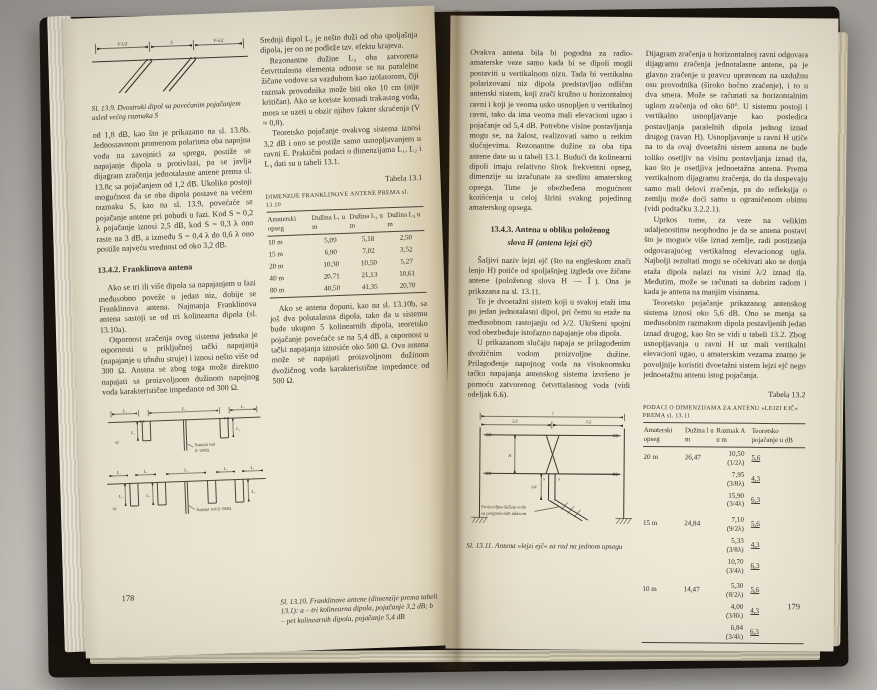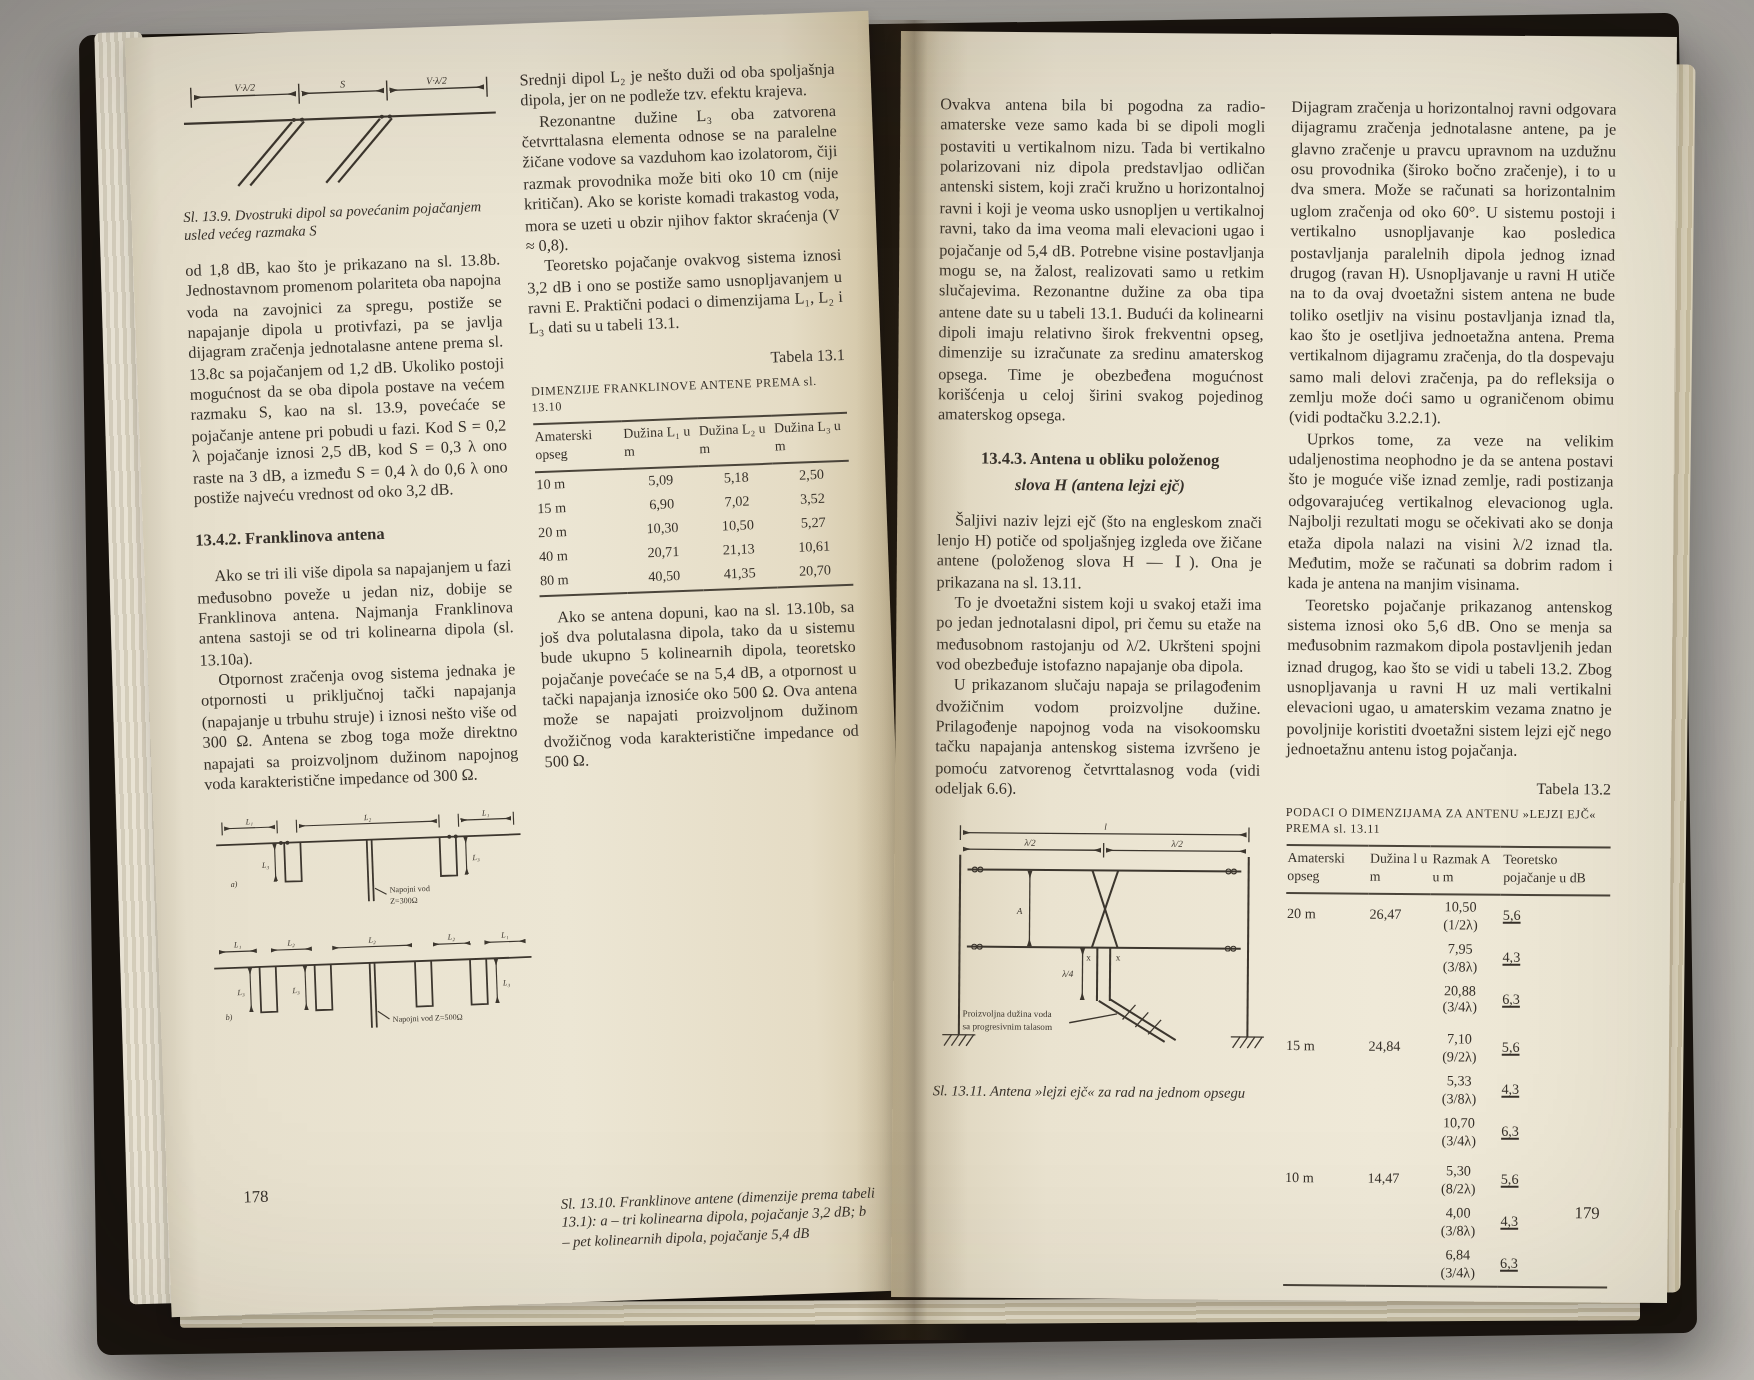--- a/index.html
+++ b/index.html
@@ -47,21 +47,21 @@
   .cap{font-style:italic;font-size:7.3px;line-height:1.3;margin-top:4px;text-align:left;}
   .cap-push{margin-top:auto;padding-top:10px;}
   .tlabel{text-align:right;font-size:8px;margin:8px 0 5px;}
   .ttitle{font-size:6.1px;letter-spacing:.3px;line-height:1.35;margin:0 0 3px;}
   table.dtable{width:100%;border-collapse:collapse;font-size:7.1px;
     border-top:1px solid #4a443a;border-bottom:1px solid #4a443a;margin-bottom:6px;}
   .dtable th{font-weight:normal;font-size:6.9px;text-align:left;vertical-align:top;
     padding:3px 1px;border-bottom:1px solid #4a443a;line-height:1.25;}
   .dtable td{padding:1.6px 1px;line-height:1.25;}
   .t1 td:nth-child(n+2){text-align:center;}
-  .t2 td:nth-child(3){text-align:center;padding-right:6px;}
+  .t2 td:nth-child(3){text-align:right;padding-right:6px;}
   .t2 td:nth-child(4){text-align:left;text-decoration:underline;}
   .t2 tbody tr:nth-child(4) td,.t2 tbody tr:nth-child(7) td{padding-top:5px;}
   .pagenum{position:absolute;font-size:8.4px;}
   .pn-left{left:38px;bottom:54px;}
   .pn-right{right:34px;bottom:40px;}
   .figtext{font-size:5px;font-style:italic;fill:#3c362e;}
   .figtext-u{font-size:5px;fill:#3c362e;}
   svg .ln{stroke:#3c362e;stroke-width:.7;fill:none;}
   svg .wire{stroke:#3c362e;stroke-width:1.1;fill:none;}
 </style>
@@ -332,21 +332,21 @@
                   </tr>
                   <tr>
                     <td></td>
                     <td></td>
                     <td>7,95 (3/8λ)</td>
                     <td>4,3</td>
                   </tr>
                   <tr>
                     <td></td>
                     <td></td>
-                    <td>20,88 (3/4λ)</td>
+                    <td>15,90 (3/4λ)</td>
                     <td>6,3</td>
                   </tr>
                   <tr>
                     <td>15 m</td>
                     <td>24,84</td>
                     <td>7,10 (9/2λ)</td>
                     <td>5,6</td>
                   </tr>
                   <tr>
                     <td></td>

